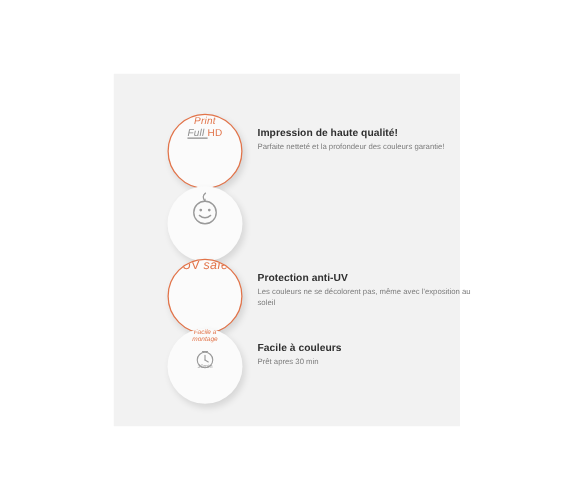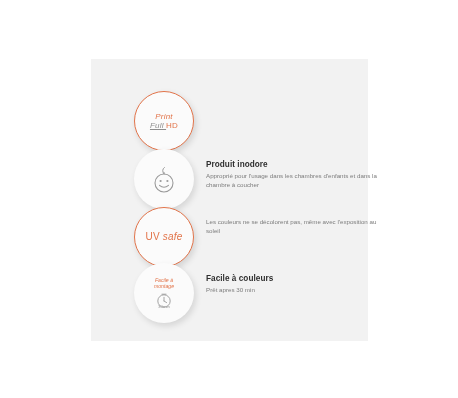--- a/index.html
+++ b/index.html
@@ -52,21 +52,20 @@
     width: 60px;
     height: 60px;
     border-radius: 50%;
     background: #fbfbfb;
     border: 1.3px solid #e2744a;
     box-shadow: 2px 3px 6px rgba(0,0,0,0.13);
     box-sizing: border-box;
     display: flex;
     flex-direction: column;
     align-items: center;
-    justify-content: center;
     overflow: hidden;
   }
   .badge.nob {
     border: none;
     box-shadow: 2px 3px 6px rgba(0,0,0,0.12);
   }
   .badge-text {
     font-size: 8px;
     line-height: 9.5px;
     text-align: center;
@@ -121,50 +120,51 @@
         <div class="badge-wrap">
           <div class="badge">
             <div class="badge-text">
               <span>Print</span>
             </div>
             <div class="badge-text">
               <span class="grey">Full </span><span class="b">HD</span>
             </div>
           </div>
         </div>
+        <div class="txtcol">
+          <p class="f-title">Impression de haute qualité!</p>
+          <p class="f-desc">Parfaite netteté et la profondeur des couleurs garantie!</p>
+        </div>
       </div>
 
       <div class="feature-row" style="top:90px;left:43px;">
         <div class="badge-wrap">
           <div class="badge nob">
             <svg class="icon-svg" width="30" height="34" viewBox="0 0 30 34">
               <circle cx="15" cy="21" r="9" fill="none" stroke="#9a9a9a" stroke-width="1.1"></circle>
               <circle cx="11.6" cy="19" r="1.1" fill="#9a9a9a"></circle>
               <circle cx="18.4" cy="19" r="1.1" fill="#9a9a9a"></circle>
               <path d="M10.5 23.3 Q15 27.2 19.5 23.3" fill="none" stroke="#9a9a9a" stroke-width="1.1" stroke-linecap="round"></path>
               <path d="M15 12 q-3 -4 0.4 -6.5" fill="none" stroke="#9a9a9a" stroke-width="1" stroke-linecap="round"></path>
               <path d="M15 12 L15 10" fill="none" stroke="#9a9a9a" stroke-width="1"></path>
             </svg>
           </div>
         </div>
-        <div class="txtcol">
-          <p class="f-title">Produit inodore</p>
-          <p class="f-desc">Approprié pour l'usage dans les chambres d'enfants et dans la chambre à coucher</p>
-        </div>
       </div>
 
       <div class="feature-row" style="top:148px;left:43px;">
         <div class="badge-wrap">
           <div class="badge">
             <div class="badge-text" style="font-size:10px;">
               <span class="b">UV </span><span>safe</span>
             </div>
           </div>
         </div>
         <div class="txtcol">
+          <p class="f-title">Protection anti-UV</p>
           <p class="f-desc">Les couleurs ne se décolorent pas, même avec l'exposition au soleil</p>
         </div>
       </div>
 
       <div class="feature-row" style="top:204px;left:43px;">
         <div class="badge-wrap">
           <div class="badge nob">
             <div class="badge-small">
               <span>Facile à</span>
             </div>

